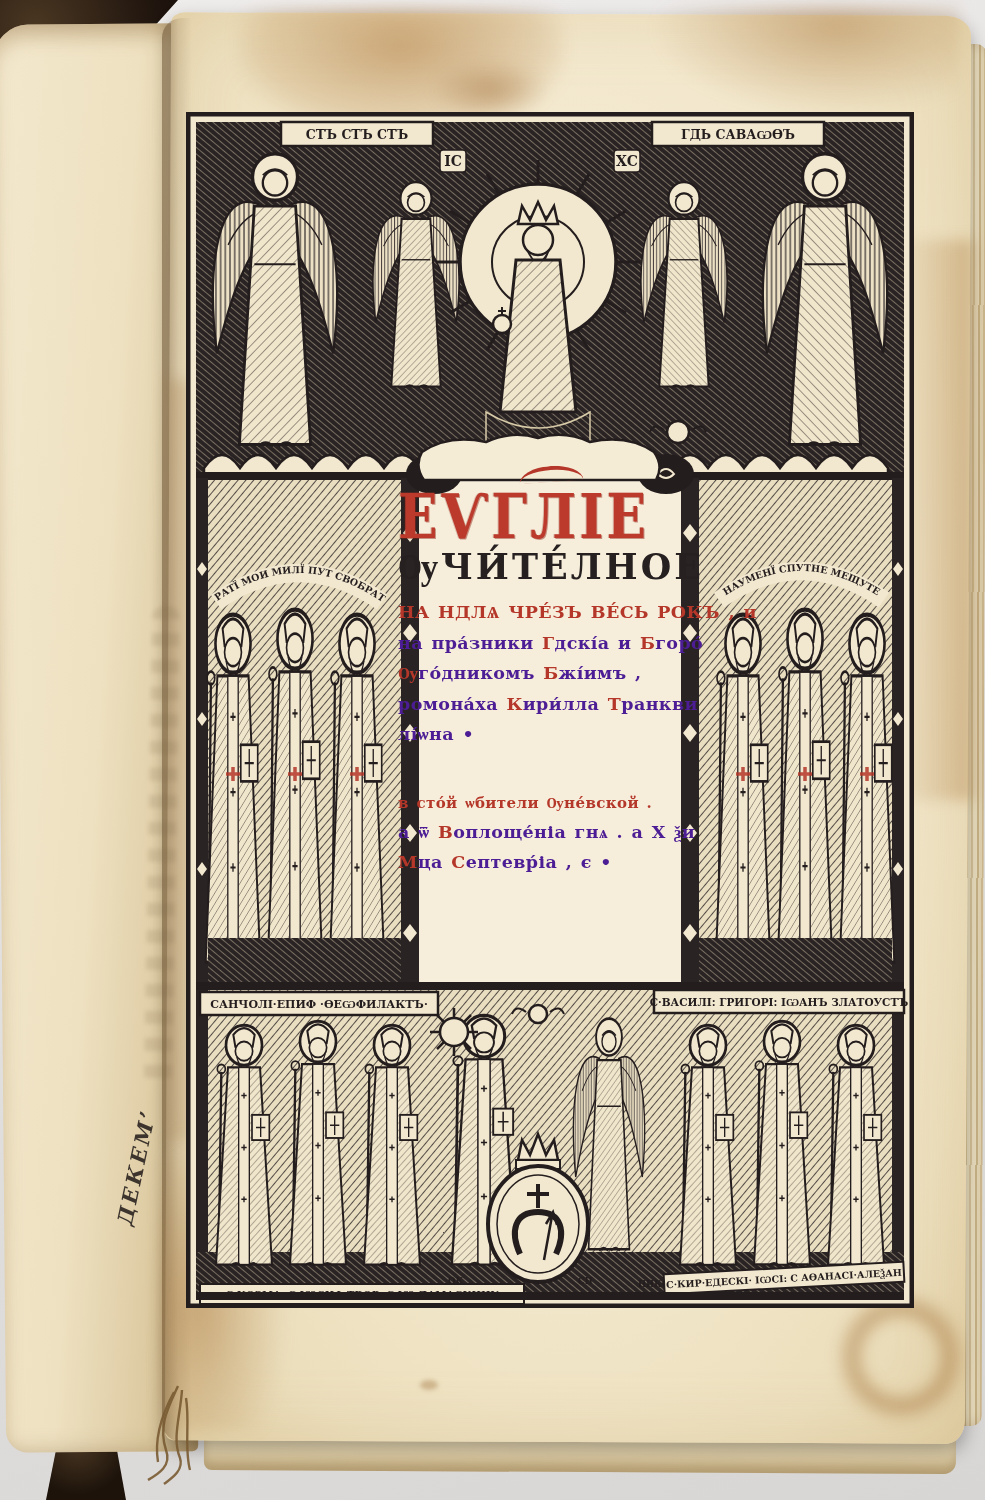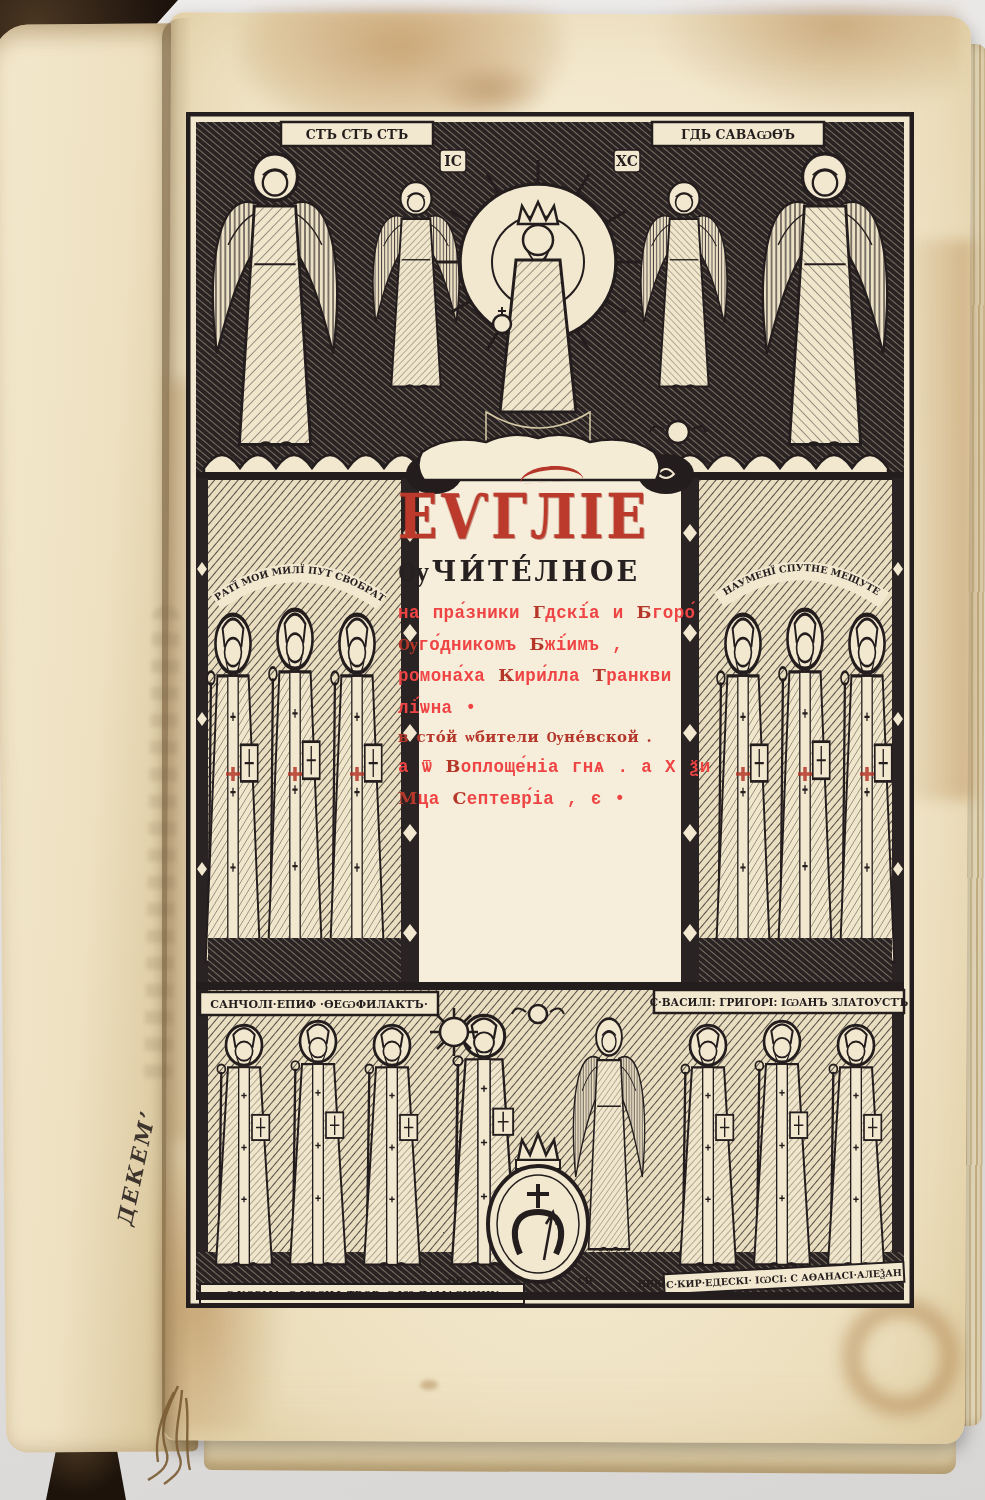--- a/index.html
+++ b/index.html
@@ -81,26 +81,26 @@
   .titleblock{
     position:absolute;left:212px;top:354px;width:306px;height:520px;
     color:#241d1e;
   }
   .titlo{width:64px;height:12px;margin:0 auto;border-top:4px solid #b5372a;border-radius:50% 50% 0 0/100% 100% 0 0;transform:rotate(-4deg);}
   .ornate{
     font-size:52px;font-weight:bold;color:#bb3a2c;letter-spacing:3px;line-height:58px;
     transform:scaleY(1.18);margin-top:6px;
     text-shadow:1px 1px 0 rgba(140,30,18,.45),-1px 0 0 rgba(140,30,18,.25);
   }
-  .subtitle{font-size:27px;font-weight:bold;letter-spacing:3px;margin-top:10px;color:#262021;}
+  .subtitle{font-size:35px;font-weight:bold;letter-spacing:3px;color:#262021;}
   .tlines{margin-top:9px;}
   .tline{font-size:17.5px;font-weight:bold;line-height:30.5px;white-space:nowrap;letter-spacing:.4px;word-spacing:2px;}
-  .tline.small{font-size:15px;line-height:28px;}
+  .tline.small{font-size:15px;line-height:28px;margin-top:39px;}
   .tline .red{color:#b5372a;}
-  .tline .blk{color:#ef4444;font-family:Liberation Mono, monospace;}
+  .tline .blk{color:#4c1d95;}
 </style>
 </head>
 <body>
 
 <div class="abs leather-corner"></div>
 <div class="abs leather-bottom"></div>
 <div class="abs prev-page"></div>
 <div class="abs page-edges-right"></div>
 <div class="abs page-edges-bottom"></div>
 <div class="abs main-page"></div>
@@ -347,20 +347,21 @@
   </g>
 
   <rect x="10" y="1180" width="708" height="8" fill="#241d1e"></rect>
 </svg>
 
   <div class="titleblock">
     <div class="titlo"></div>
     <div class="ornate">ЕѴГЛІЕ</div>
     <div class="subtitle">ѸЧИ́ТЕ́ЛНОЕ</div>
     <div class="tlines">
+        <div class="tline"><span class="red">НА НДЛѦ ЧРЕ́ЗЪ ВЕ́СЬ РОКЪ , и</span></div>
         <div class="tline"><span class="blk">на пра́зники </span><span class="red">Г</span><span class="blk">дскі́а и </span><span class="red">Б</span><span class="blk">горо́</span></div>
         <div class="tline"><span class="red">Ѹ</span><span class="blk">го́дникомъ </span><span class="red">Б</span><span class="blk">жі́имъ ,</span></div>
         <div class="tline"><span class="blk">ромона́ха </span><span class="red">К</span><span class="blk">ири́лла </span><span class="red">Т</span><span class="blk">ранкви</span></div>
         <div class="tline"><span class="blk">лі́ѡна •</span></div>
         <div class="tline small"><span class="red">в сто́й ѡбители Ѹне́вской .</span></div>
         <div class="tline"><span class="blk">а ѿ </span><span class="red">В</span><span class="blk">оплоще́ніа гнѧ . а Х ѯи</span></div>
         <div class="tline"><span class="red">М</span><span class="blk">ца </span><span class="red">С</span><span class="blk">ептевр́іа , є •</span></div>
       </div>
   </div>
 </div>

